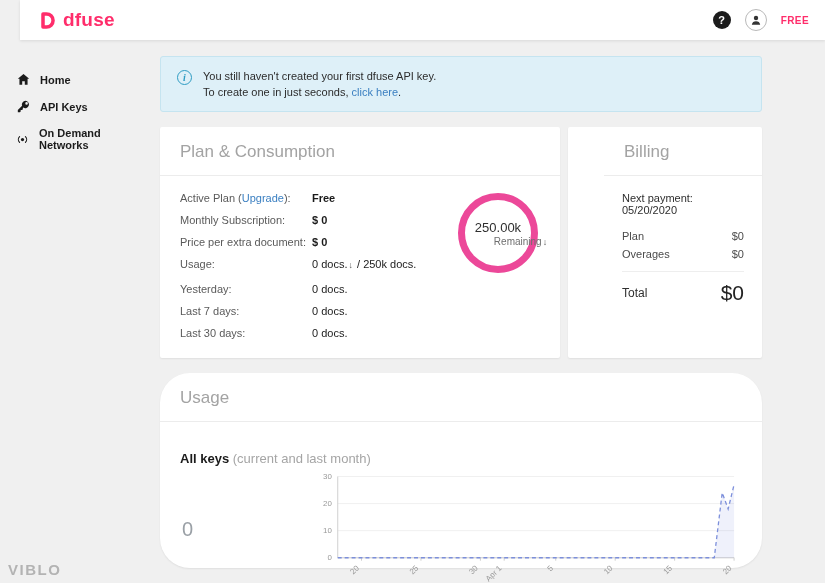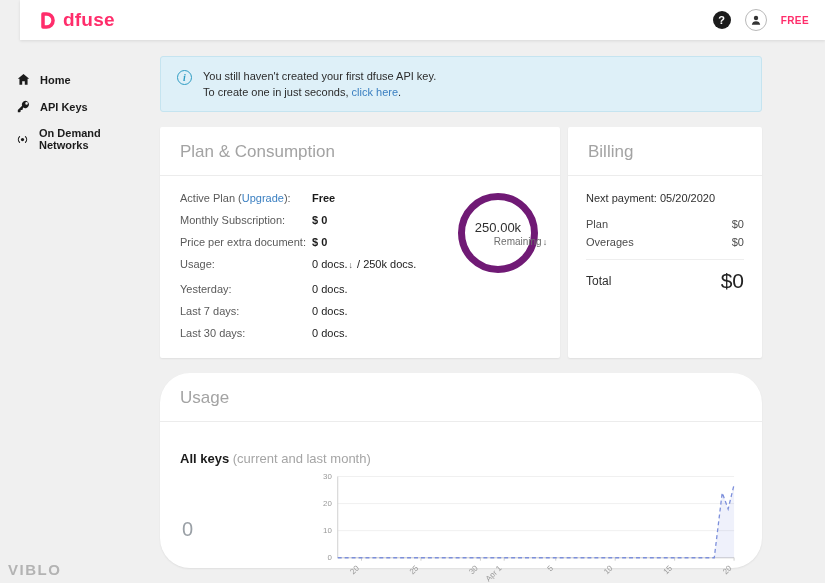--- a/index.html
+++ b/index.html
@@ -52,32 +52,32 @@
   }
   .link { color: #3a7fc1; text-decoration: none; cursor: pointer; }
   
   .cards-row { display: flex; gap: 8px; margin-top: 15px; }
   .card { background: #fff; border-radius: 2px; box-shadow: 0 1px 2px rgba(0,0,0,.07); }
   .card-title {
     padding: 15px 20px 13px; font-size: 17px; color: #a3a3a3;
     border-bottom: 1px solid #ececec; font-weight: normal;
   }
   .plan-card { width: 400px; height: 231px; position: relative; }
-  .billing-card { width: 194px; height: 231px; }
+  .billing-card { width: 194px; height: 231px; padding-left: 36px; }
   .plan-body { padding: 16px 20px; font-size: 11px; }
   .plan-row { display: flex; align-items: center; margin-bottom: 10px; }
   .plan-row .lbl { width: 132px; color: #5a5a5a; flex-shrink: 0; }
   .plan-row .val { color: #1b1b1b; }
   .val-bold { font-weight: bold; }
   .val-pink { color: #ff2d6b; }
   .gap-above { margin-top: 13px; }
   .mini-arrow { font-size: 9px; color: #555; margin: 0 1px; }
   .gauge {
     position: absolute; right: 22px; top: 66px; width: 80px; height: 80px;
-    border-radius: 50%; border: 7px solid #701a75;
+    border-radius: 50%; border: 7px solid #ec4899;
     display: flex; flex-direction: column; align-items: center; justify-content: center;
   }
   .gauge-value { font-size: 13px; color: #2f2f2f; }
   .gauge-label { font-size: 10px; color: #6e6e6e; margin-top: 1px; padding-left: 46px; }
   .billing-body { padding: 16px 18px; font-size: 11px; color: #3a3a3a; }
   .next-payment { margin-bottom: 14px; color: #2f2f2f; }
   .bill-row { display: flex; justify-content: space-between; margin-bottom: 6px; color: #4a4a4a; }
   .bill-divider { border: none; border-top: 1px solid #eee; margin: 11px 0 9px; }
   .total-row { display: flex; justify-content: space-between; align-items: center; margin-top: 7px; }
   .total-label { font-size: 12px; color: #2f2f2f; }

